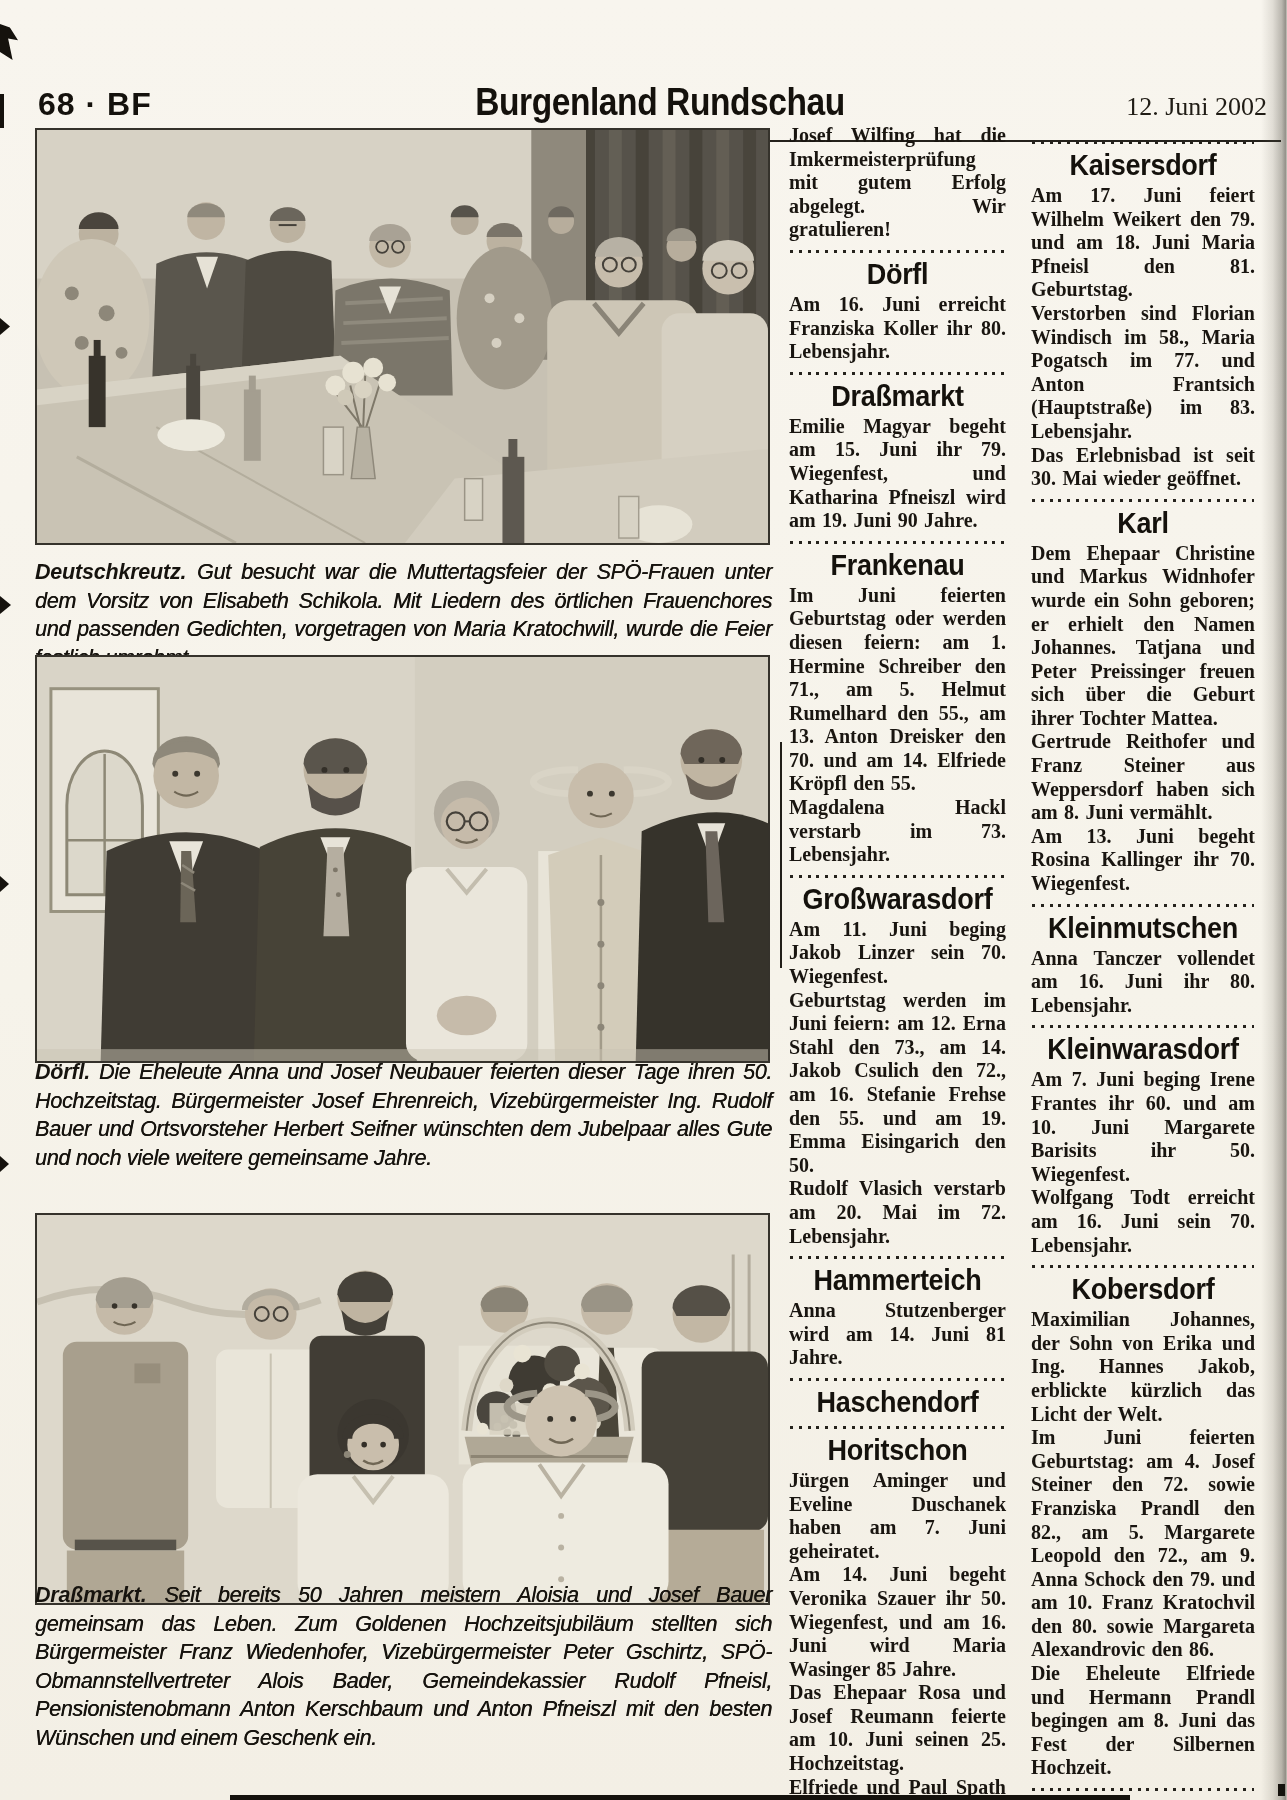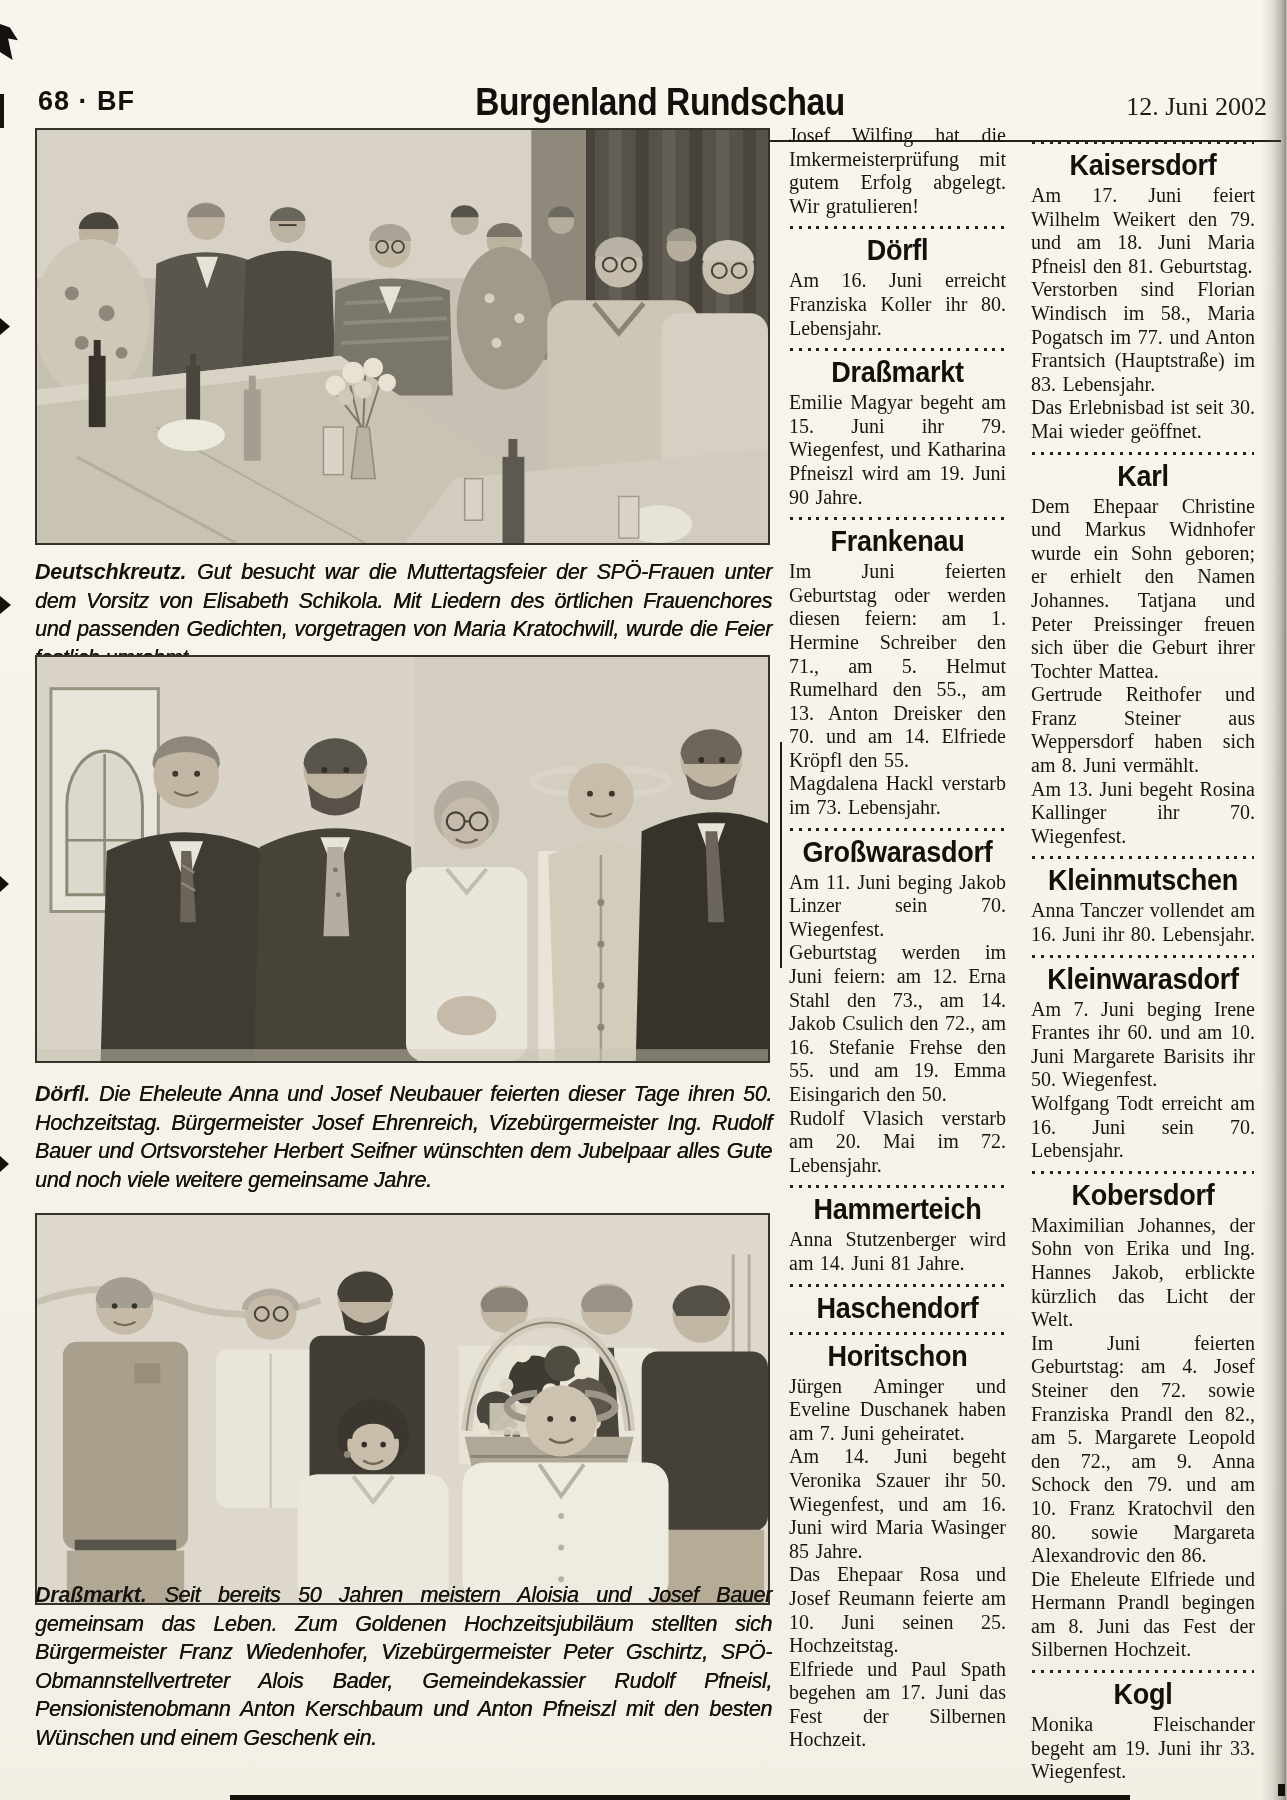--- a/index.html
+++ b/index.html
@@ -3,46 +3,46 @@
 <meta charset="utf-8">
 <style>
   html,body{margin:0;padding:0;background:#8a8578;}
   .page{
     position:relative;width:1287px;height:1800px;margin:0 auto;overflow:hidden;
     background:linear-gradient(180deg,#f8f5ee 0%,#f6f3ea 55%,#f3efe5 100%);
     color:#1b1813;font-family:"Liberation Serif",serif;
   }
   
   .pageno{position:absolute;left:38px;top:86px;font-family:"Liberation Sans",sans-serif;
-          font-weight:bold;font-size:27px;letter-spacing:1px;color:#14110c;}
+          font-weight:bold;font-size:32px;letter-spacing:1px;color:#14110c;}
   .masthead{position:absolute;left:660px;top:80px;transform:translateX(-50%) scaleX(.86);
           transform-origin:center;font-family:"Liberation Sans",sans-serif;font-weight:bold;
           font-size:39px;white-space:nowrap;color:#14110c;letter-spacing:-.5px;}
   .issuedate{position:absolute;right:20px;top:92px;font-size:26px;color:#201c15;}
   .head-rule{position:absolute;left:38px;right:6px;top:140px;height:2px;background:#24211b;}
   
   .photo{position:absolute;left:35px;width:735px;border:2px solid #35322b;box-sizing:border-box;
          background:#cfc9bc;margin:0;padding:0;}
   .photo svg{display:block;width:100%;height:100%;}
   #photo-1{top:128px;height:417px;}
   #photo-2{top:655px;height:408px;}
   #photo-3{top:1213px;height:392px;}
   
   .caption{position:absolute;left:35px;width:737px;font-family:"Liberation Sans",sans-serif;
            font-size:21.5px;line-height:28.5px;text-align:justify;color:#16130e;}
   .caption .lead{font-weight:bold;letter-spacing:-.2px;font-style:italic;}
   .caption .body{font-style:italic;letter-spacing:-.3px;text-shadow:.35px 0 0 currentColor;}
   #caption-1{top:558px;}
-  #caption-2{top:1080px;}
+  #caption-2{top:1058px;}
   #caption-3{top:1581px;}
   
   .col{position:absolute;font-size:20px;line-height:23.6px;text-align:justify;color:#191510;}
   #col-mid{left:789px;top:124px;width:217px;}
   #col-right{left:1031px;top:133px;width:224px;}
-  .col p{margin:0;word-spacing:1.4px;}
+  .col p{margin:0;word-spacing:1.4px;font-weight:bold;}
   .sep{height:3px;margin:8px 1px 5px;
        background-image:repeating-linear-gradient(to right,#25221c 0 3px,transparent 3px 8.8px);}
   .town{font-family:"Liberation Sans",sans-serif;font-weight:bold;font-size:30px;line-height:32px;
         text-align:center;transform:scaleX(.9);transform-origin:center;letter-spacing:-.3px;
         margin:0 0 3px 0;color:#14110c;white-space:nowrap;}
   
   .artifact{position:absolute;background:#15120d;}
   #edge-band{position:absolute;right:0;top:0;width:26px;height:1800px;background:
      linear-gradient(to right,rgba(0,0,0,0),rgba(101,96,85,.16) 45%,rgba(63,59,50,.34) 80%,
      rgba(40,37,30,.48) 94%,rgba(101,96,85,.28));}

